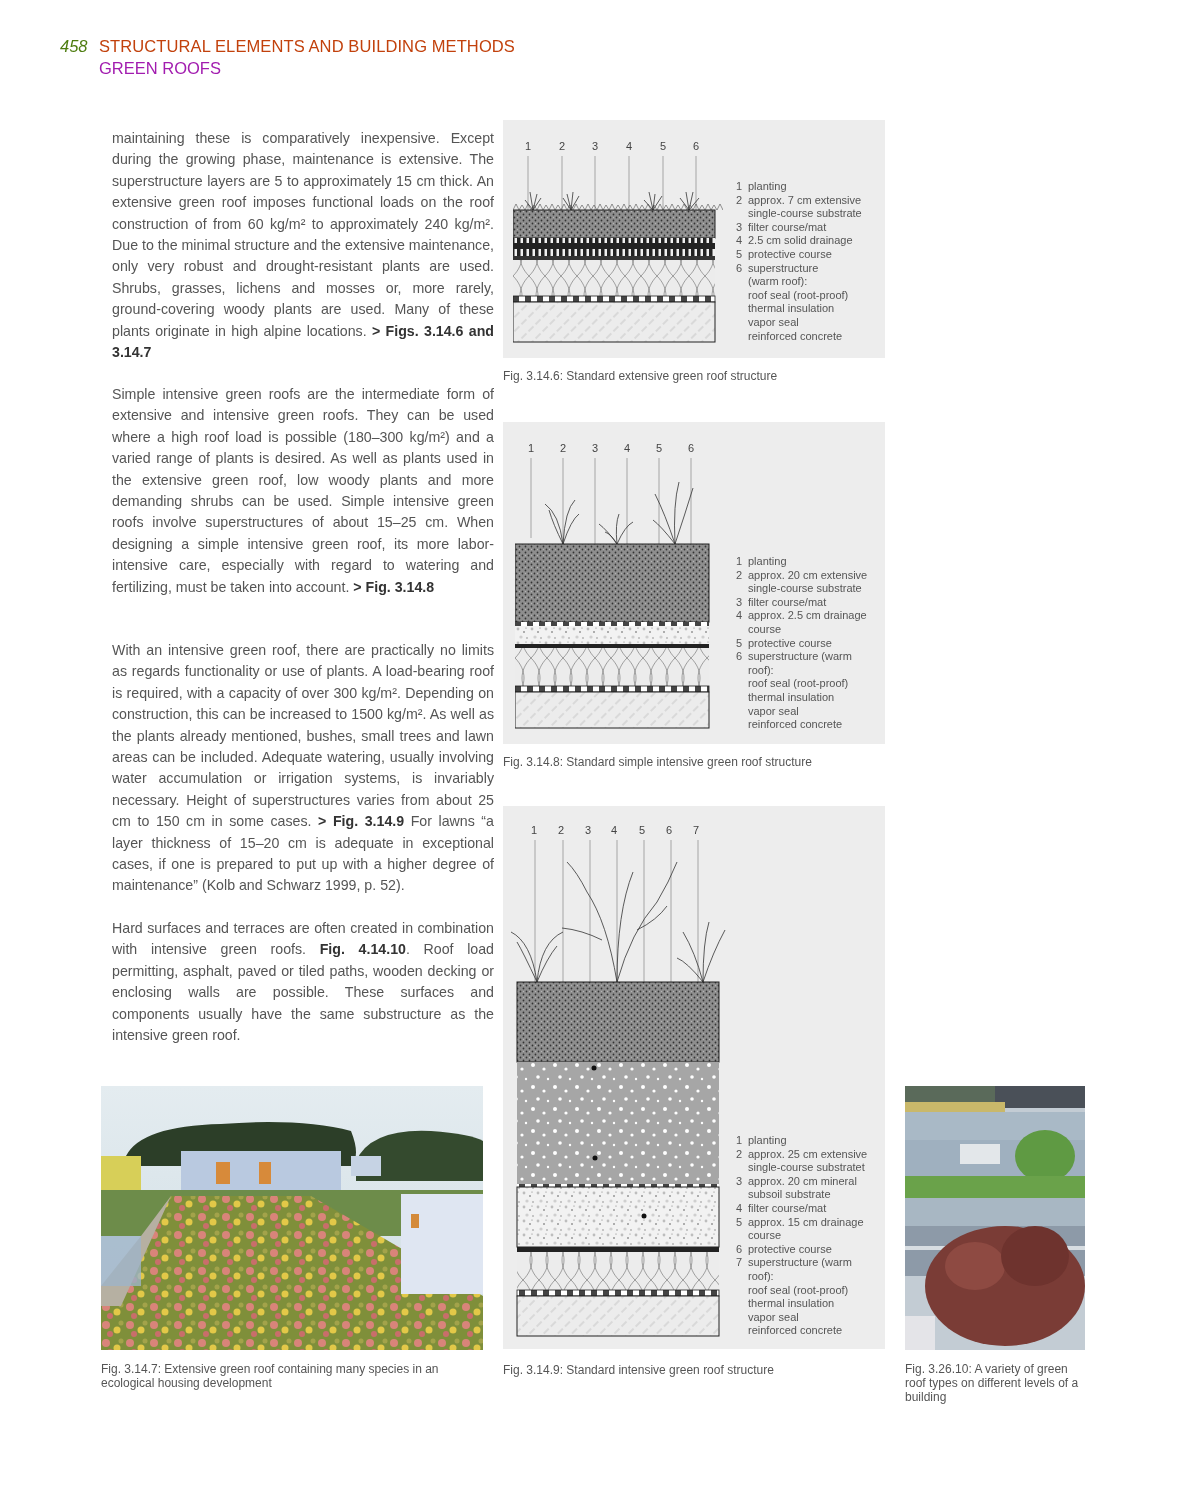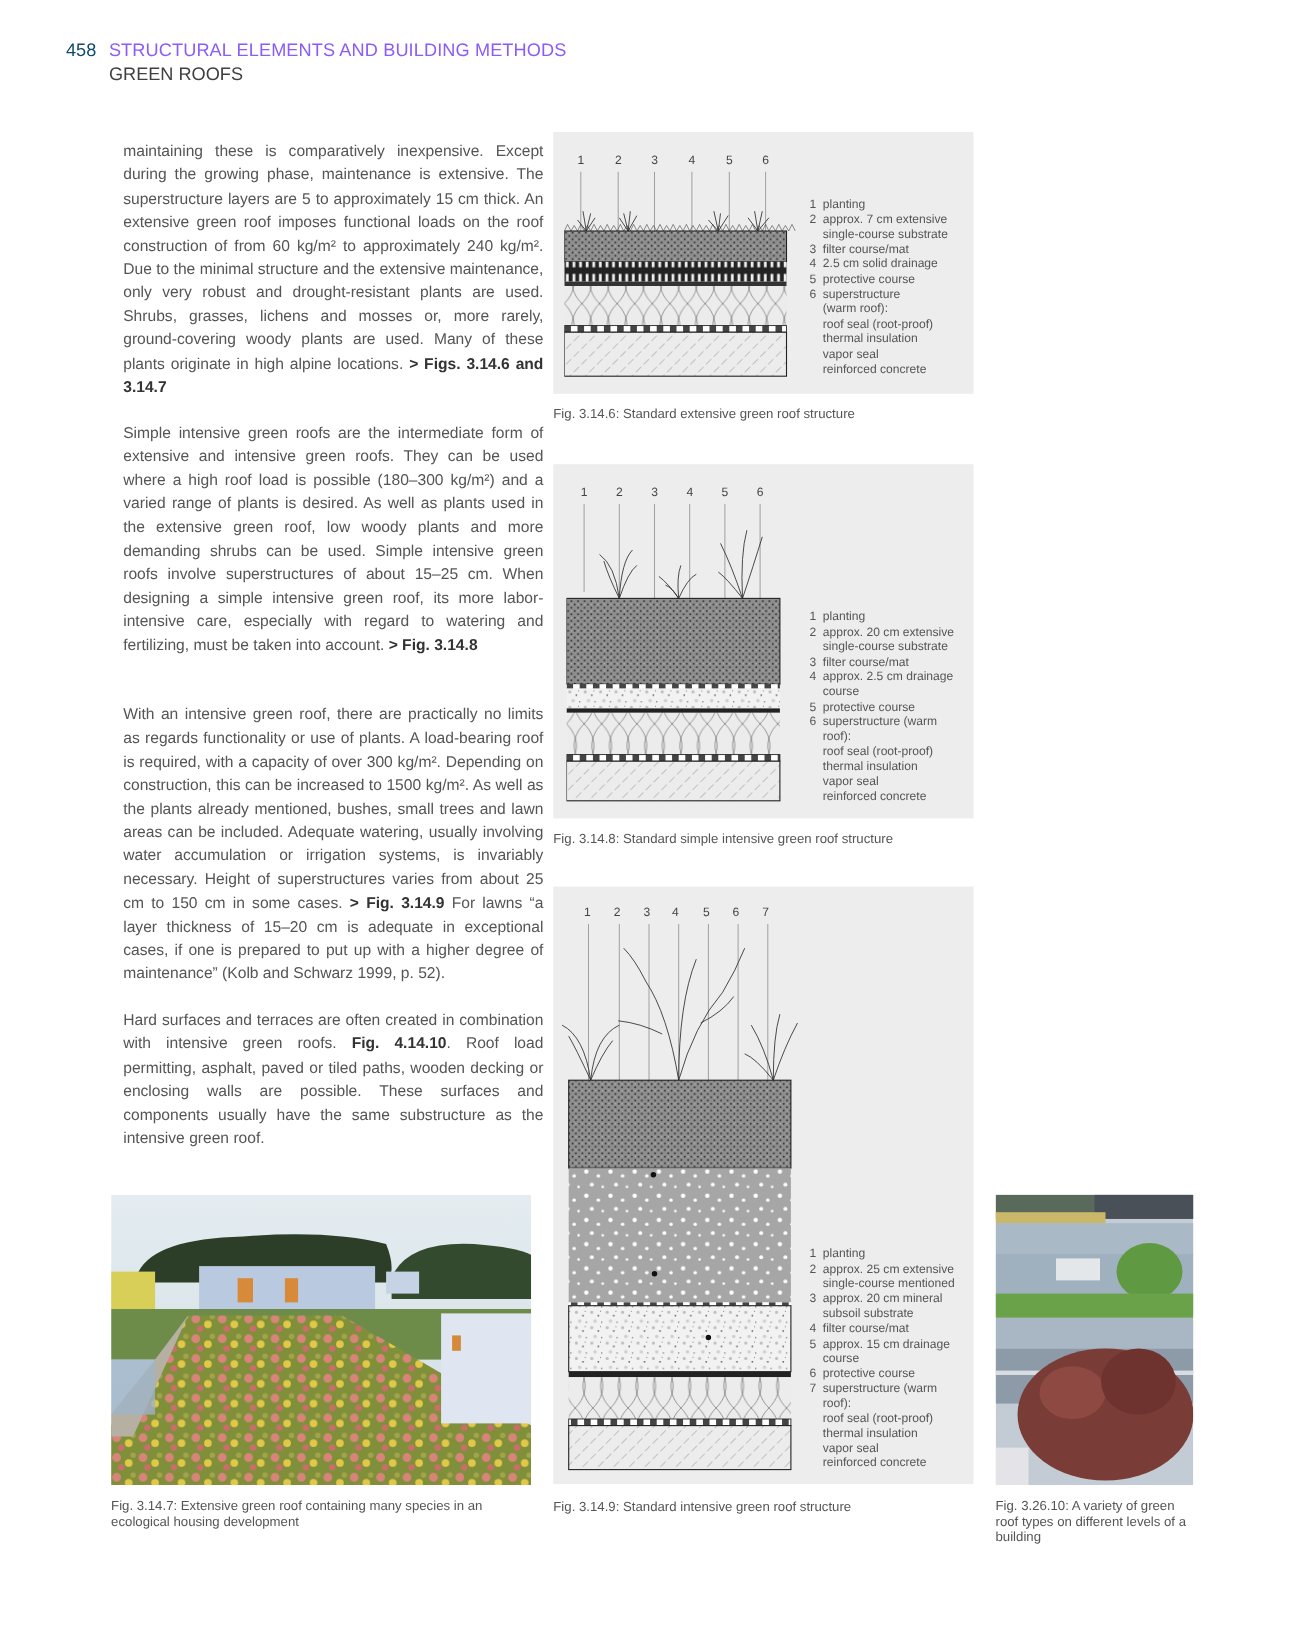--- a/index.html
+++ b/index.html
@@ -1,21 +1,21 @@
 <!DOCTYPE html>
 <html><head>
 <meta charset="utf-8">
 <style>
   html, body { margin: 0; padding: 0; background: #ffffff; }
   body { width: 1186px; height: 1500px; position: relative; overflow: hidden;
          font-family: "Liberation Sans", sans-serif; color: #444; }
   .abs { position: absolute; }
-  .header-num { left: 60px; top: 37px; font-size: 16.5px; color: #0c4a6e; }
-  .header-title { left: 99px; top: 37px; font-size: 16.5px; color: #8b5cf6; letter-spacing: 0.1px; }
-  .header-sub { left: 99px; top: 59px; font-size: 16.5px; color: #404040; }
+  .header-num { left: 60px; top: 37px; font-size: 16.5px; color: #4d7c0f; font-style: italic; }
+  .header-title { left: 99px; top: 37px; font-size: 16.5px; color: #c2410c; letter-spacing: 0.1px; }
+  .header-sub { left: 99px; top: 59px; font-size: 16.5px; color: #a21caf; }
 
   .para { left: 100px; width: 382px; font-size: 14.2px; line-height: 21.4px; color: #555;
           text-align: justify; margin: 12px; }
   .para b { color: #333; font-weight: bold; }
 
   .figbox { background: #ededed; }
   .legend { font-size: 11px; line-height: 13.6px; color: #555; }
   .legend .row { display: flex; }
   .legend .n { width: 12px; flex: 0 0 12px; }
   .caption { font-size: 12px; line-height: 14px; color: #555; }
@@ -301,21 +301,21 @@
     <div class="row">
         <span class="n">1</span>
         <span>planting</span>
       </div>
     <div class="row">
         <span class="n">2</span>
         <span>approx. 25 cm extensive</span>
       </div>
     <div class="row">
         <span class="n"></span>
-        <span>single-course mentioned</span>
+        <span>single-course substratet</span>
       </div>
     <div class="row">
         <span class="n">3</span>
         <span>approx. 20 cm mineral</span>
       </div>
     <div class="row">
         <span class="n"></span>
         <span>subsoil substrate</span>
       </div>
     <div class="row">

